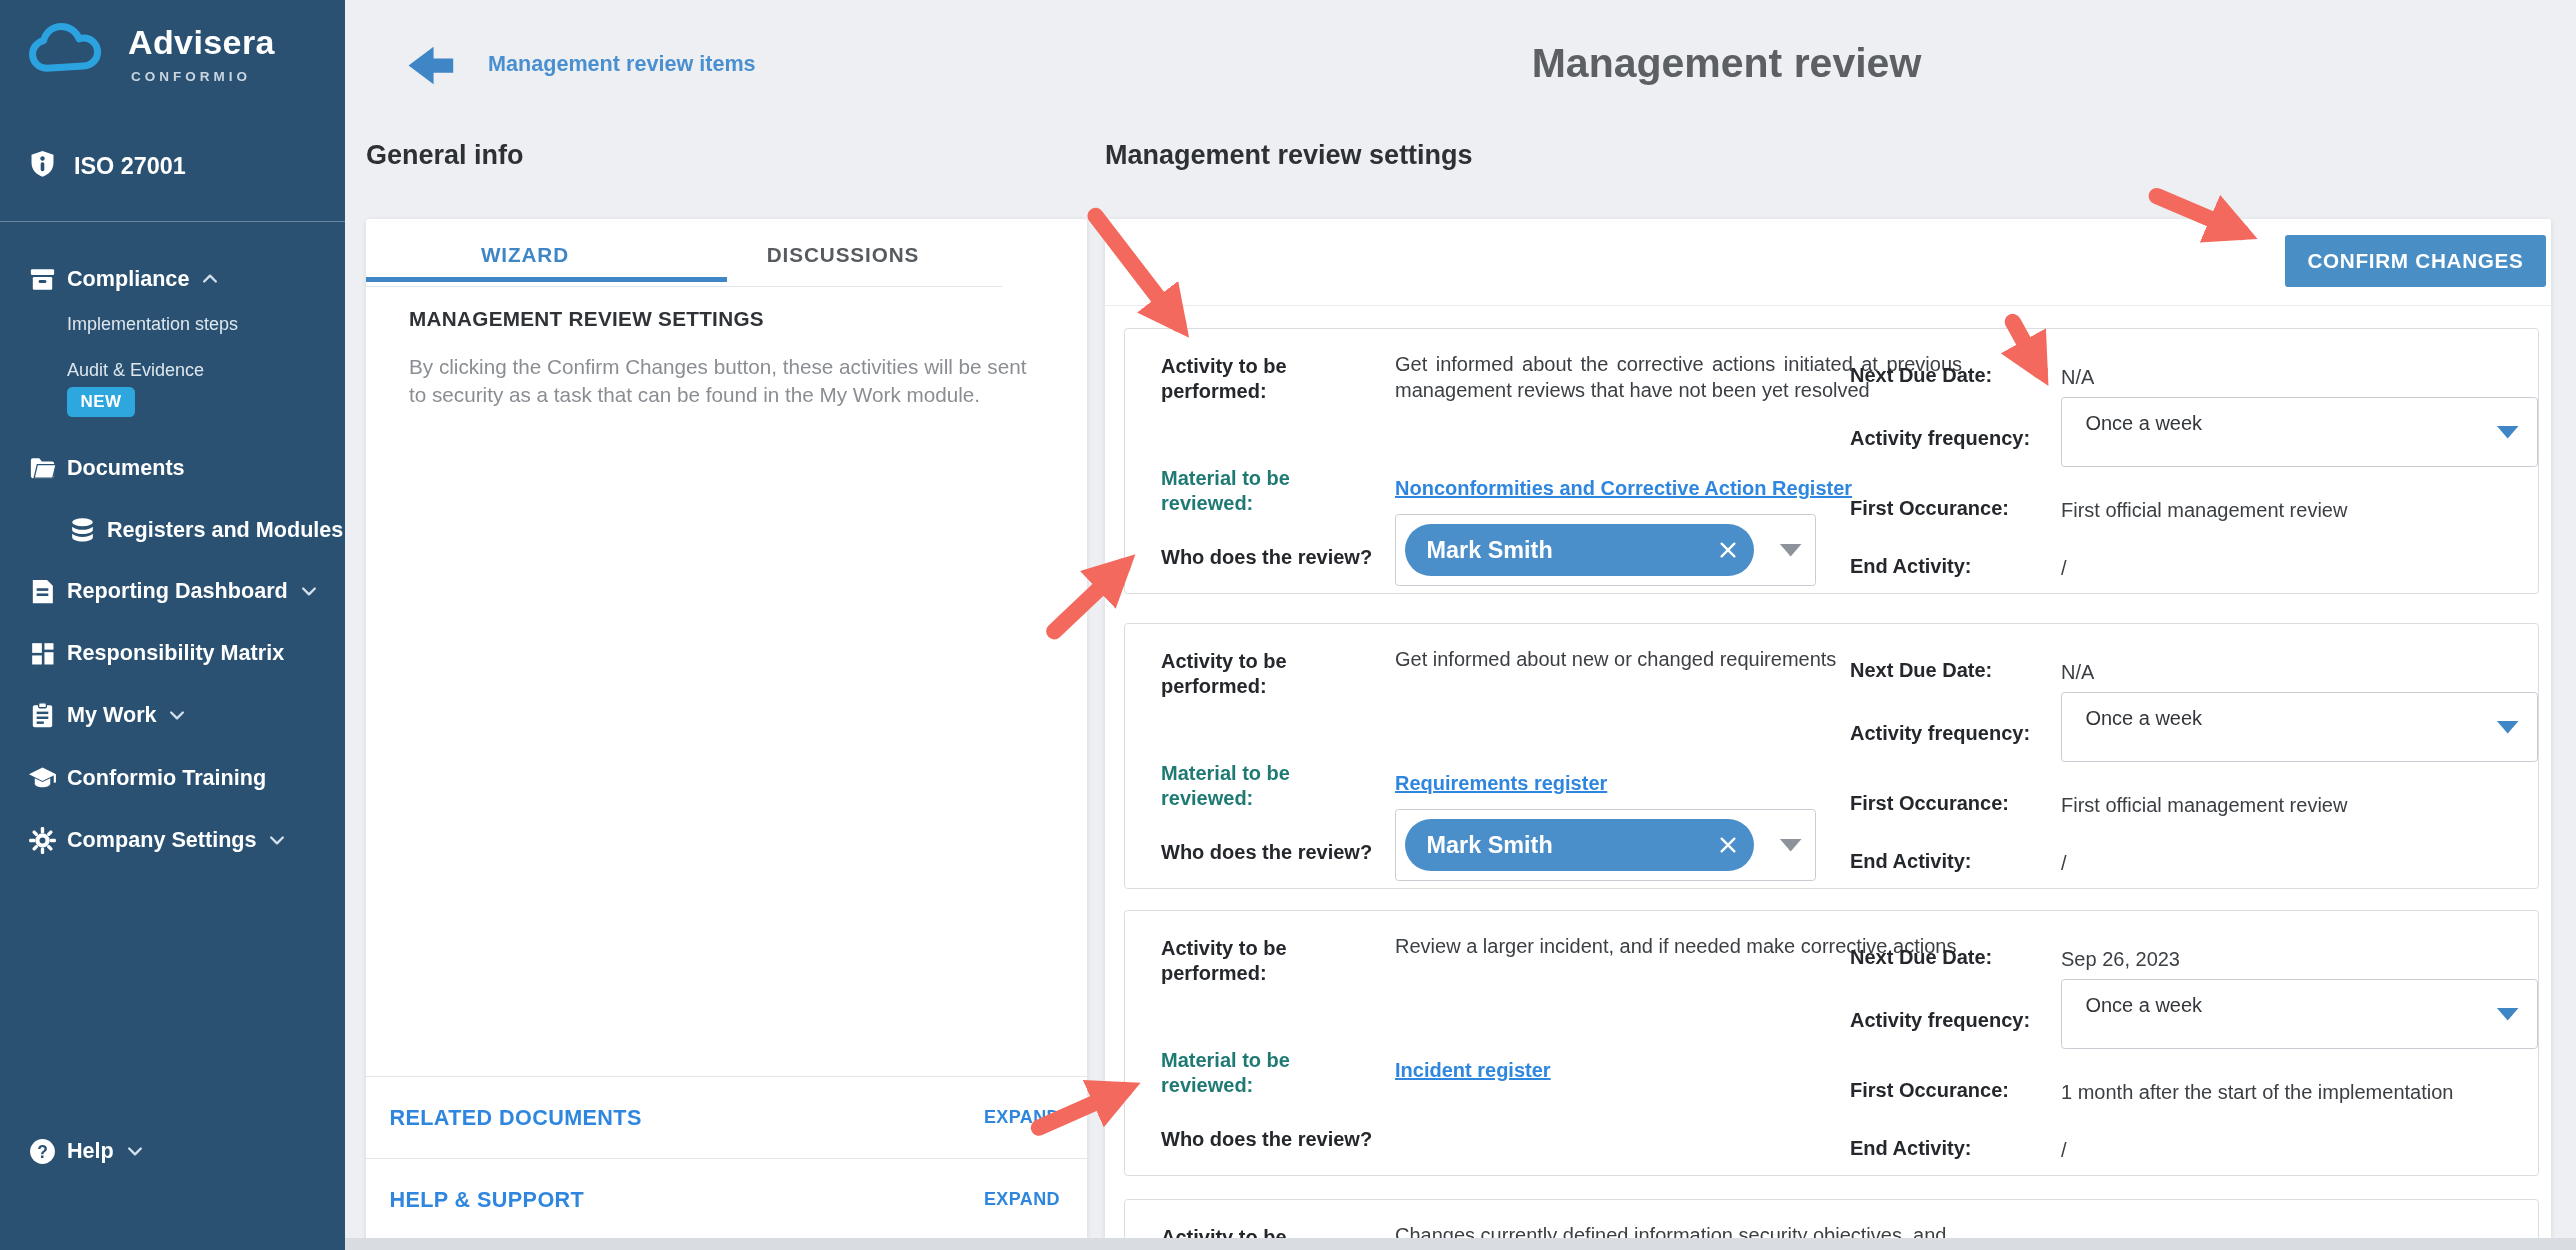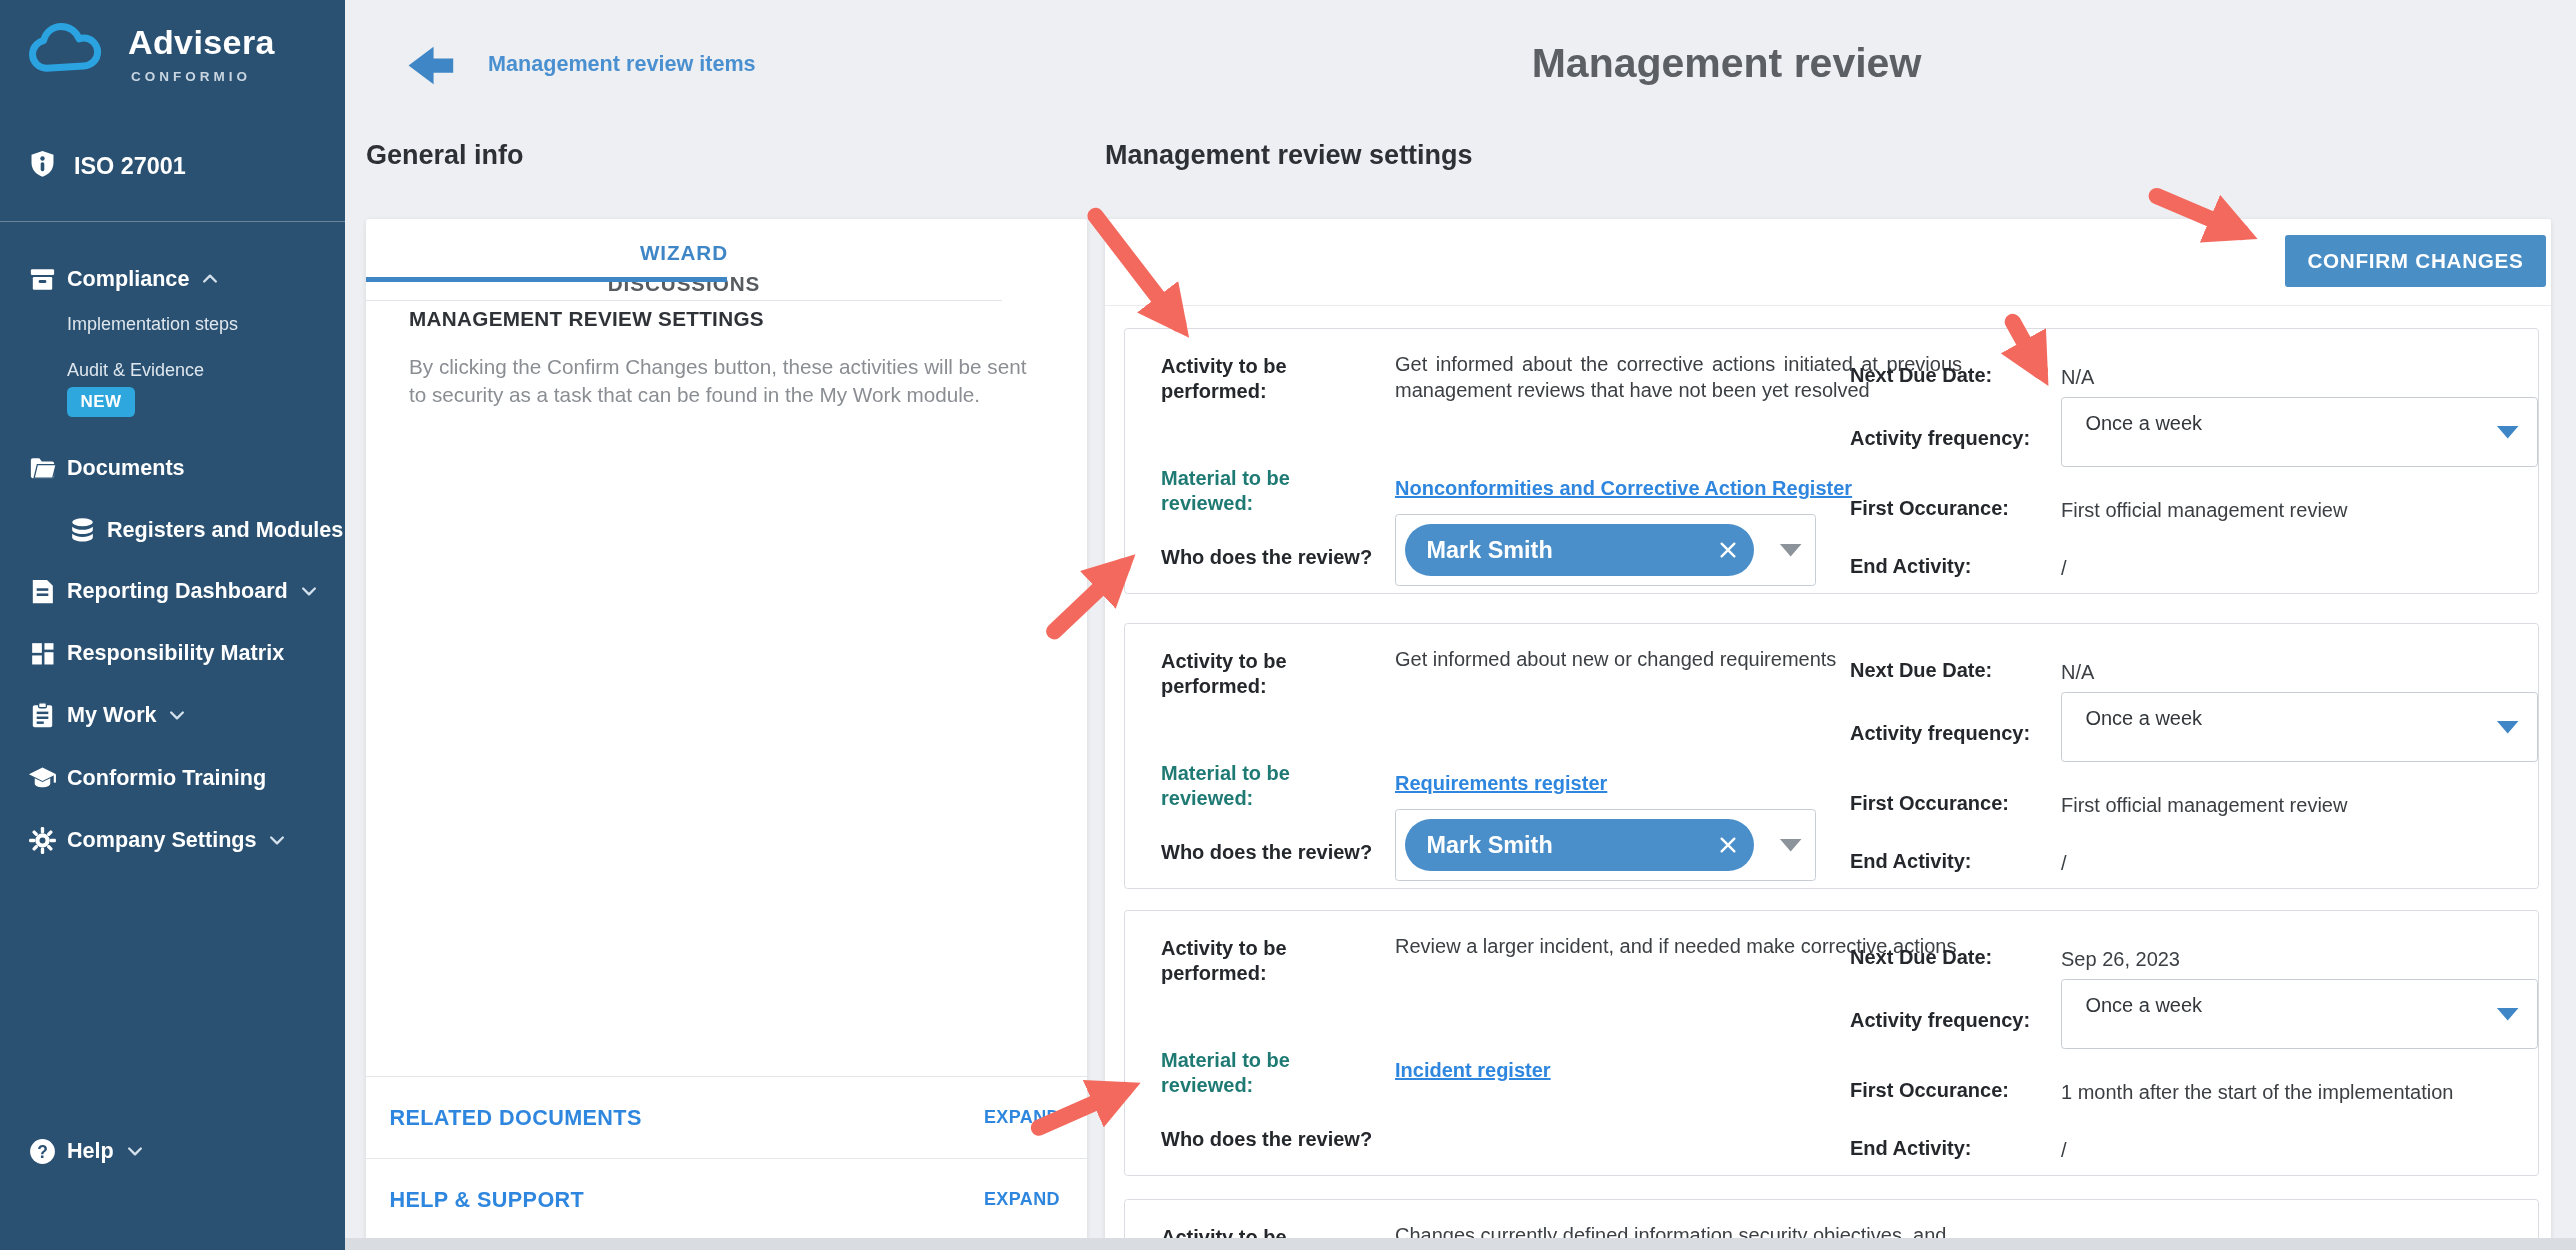--- a/index.html
+++ b/index.html
@@ -34,21 +34,21 @@
   #back-link{position:absolute;left:488px;top:51px;font-size:21.6px;font-weight:bold;color:#4a90d0;cursor:pointer;}
   #page-title{position:absolute;left:1277px;top:40px;width:899px;text-align:center;font-size:41px;font-weight:bold;color:#5c6064;}
   .section-h{position:absolute;top:140px;font-size:27px;font-weight:bold;color:#2d3135;}
   #h-general{left:366px;}
   #h-settings{left:1105px;}
   
   .card{position:absolute;top:219px;background:#fff;box-shadow:0 1.8px 5.4px rgba(25,40,60,.10);border-radius:2.7px;overflow:hidden;}
   #card-left{left:366px;width:721px;height:1022px;}
   #card-right{left:1105px;width:1446px;height:1022px;}
   
-  #tabbar{position:absolute;left:0;top:18px;width:636px;height:63px;border-bottom:0.9px solid #e2e5e9;display:flex;flex-direction:column;}
+  #tabbar{position:absolute;left:0;top:4px;width:636px;height:63px;border-bottom:0.9px solid #e2e5e9;display:flex;}
   .tab{flex:1;display:flex;align-items:center;justify-content:center;font-size:20.7px;font-weight:bold;
        color:#565b60;letter-spacing:0.9px;cursor:pointer;}
   .tab.active{color:#3e86c6;}
   #tab-underline{position:absolute;left:0;top:58px;width:361px;height:5.4px;background:#3e86c6;}
   #wiz-content{position:absolute;left:43px;top:88px;width:637px;}
   #wiz-content h3{margin:0 0 21.6px 0;font-size:20.7px;font-weight:bold;color:#2f3338;letter-spacing:0.3px;}
   #wiz-content p{margin:0 0 31px 0;font-size:20.7px;line-height:1.38;color:#8a8e93;}
   .foot-row{position:absolute;left:0;width:721px;height:82px;border-top:0.9px solid #e4e7ea;display:flex;
             align-items:center;justify-content:space-between;padding:0 27px 0 23.4px;box-sizing:border-box;cursor:pointer;}
   .foot-label{font-size:21.6px;font-weight:bold;color:#2e86de;letter-spacing:0.4px;}

